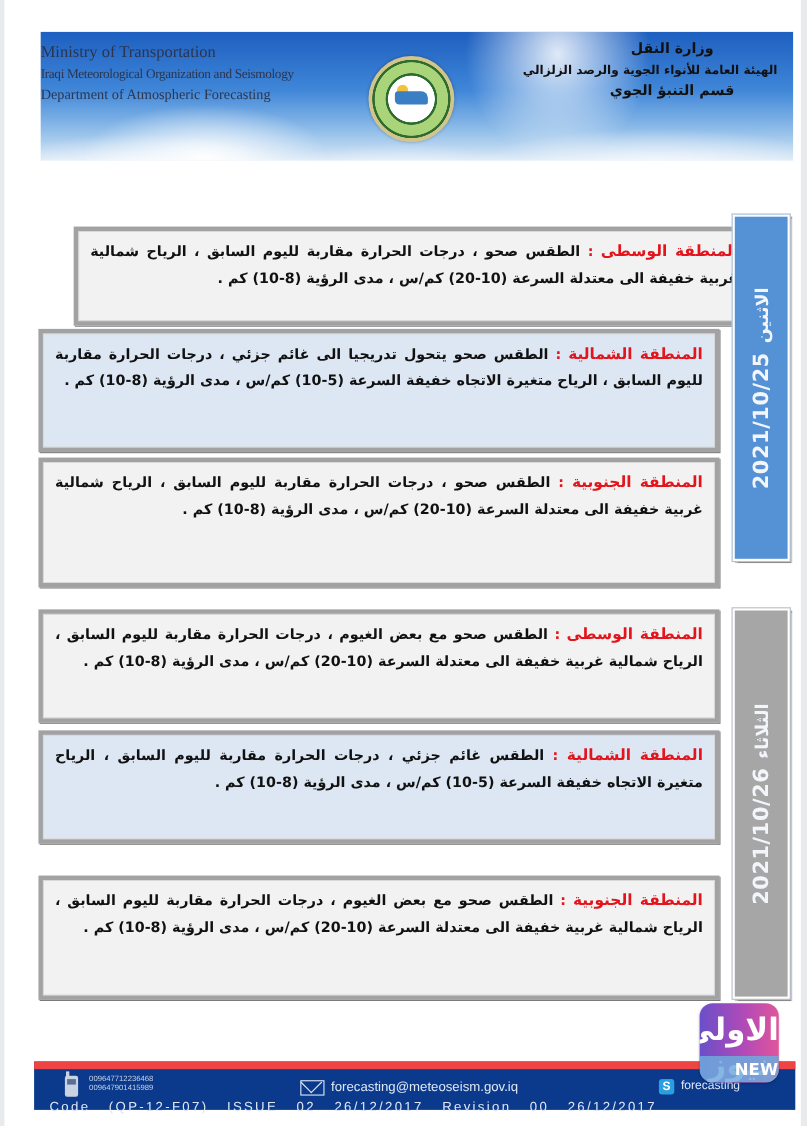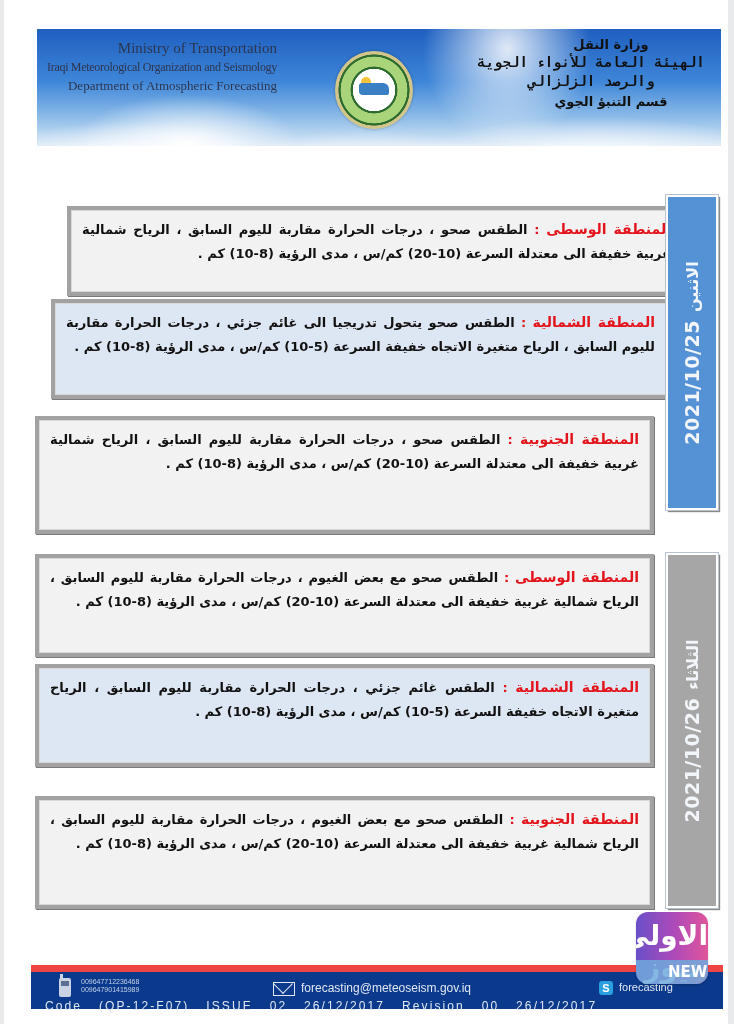--- a/index.html
+++ b/index.html
@@ -15,21 +15,21 @@
     background:
       radial-gradient(ellipse 160px 70px at 150px 115px, rgba(255,255,255,0.95), rgba(255,255,255,0) 70%),
       radial-gradient(ellipse 220px 60px at 90px 135px, rgba(255,255,255,0.95), rgba(255,255,255,0) 70%),
       radial-gradient(ellipse 200px 55px at 330px 140px, rgba(255,255,255,0.9), rgba(255,255,255,0) 70%),
       radial-gradient(ellipse 260px 60px at 560px 130px, rgba(255,255,255,0.95), rgba(255,255,255,0) 70%),
       radial-gradient(ellipse 120px 140px at 470px 20px, rgba(255,255,255,0.85), rgba(255,255,255,0) 70%),
       linear-gradient(180deg, #1e5fc0 0%, #3f86d8 45%, #8cbbe8 75%, #d9e8f6 100%);
     overflow: hidden;
   }
   .banner-en {
-    position: absolute; left: 0; top: 10px; width: 240px; text-align: right;
+    position: absolute; left: 0; top: 10px; width: 240px; text-align: left;
     font-family: "Liberation Serif", serif; color: #2b3550;
   }
   .banner-en .l1 { font-size: 15px; line-height: 19px; }
   .banner-en .l2 { font-size: 12px; line-height: 18px; letter-spacing: -0.3px; }
   .banner-en .l3 { font-size: 13px; line-height: 19px; }
   .logo {
     position: absolute; left: 298px; top: 22px; width: 78px; height: 78px;
     border-radius: 50%;
     background: radial-gradient(circle, #ffffff 0 38%, #2e6b2f 39% 42%, #a9d47a 43% 60%, #2e6b2f 61% 64%, #d2c58a 65% 100%);
     box-shadow: 0 0 3px rgba(0,0,0,0.3);
@@ -40,21 +40,21 @@
   }
   .logo-sun {
     position: absolute; left: 26px; top: 26px; width: 10px; height: 8px;
     background: #f4c23a; border-radius: 10px 10px 0 0;
   }
   .banner-ar {
     position: absolute; right: 10px; top: 6px; width: 240px; text-align: center;
     direction: rtl; color: #111; font-weight: bold;
   }
   .banner-ar .a1 { font-size: 13px; line-height: 19px; padding-left: 40px; }
-  .banner-ar .a2 { font-size: 14px; line-height: 19px; font-family: Liberation Mono, monospace; }
+  .banner-ar .a2 { font-size: 11px; line-height: 19px; }
   .banner-ar .a3 { font-size: 13px; line-height: 19px; padding-left: 40px; }
 
   
   .region {
     position: absolute; left: 31px; width: 619px;
     border: 4px solid #a2a2a2;
     box-shadow: inset 0 0 0 1px #d8d8d8, 1px 1px 0 #7a7a7a;
     direction: rtl; text-align: justify;
     padding: 7px 11px 0 11px;
     font-family: "DejaVu Sans", sans-serif;
@@ -170,21 +170,21 @@
       <div class="a2">الهيئة العامة للأنواء الجوية والرصد الزلزالي</div>
       <div class="a3">قسم التنبؤ الجوي</div>
     </div>
   </div>
 
   <div class="region white" style="top:206px;height:90px;margin-left:32px;">
     <span class="rname">المنطقة الوسطى</span>
     <span class="colon">:</span>
     <span>الطقس صحو ، درجات الحرارة مقاربة لليوم السابق ، الرياح شمالية غربية خفيفة الى معتدلة السرعة (10-20) كم/س ، مدى الرؤية (8-10) كم .</span>
   </div>
-  <div class="region blue" style="top:299px;height:100px;margin-left:16px;">
+  <div class="region blue" style="top:299px;height:112px;">
     <span class="rname">المنطقة الشمالية</span>
     <span class="colon">:</span>
     <span>الطقس صحو يتحول تدريجيا الى غائم جزئي ، درجات الحرارة مقاربة لليوم السابق ، الرياح متغيرة الاتجاه خفيفة السرعة (5-10) كم/س ، مدى الرؤية (8-10) كم .</span>
   </div>
   <div class="region white" style="top:416px;height:118px;">
     <span class="rname">المنطقة الجنوبية</span>
     <span class="colon">:</span>
     <span>الطقس صحو ، درجات الحرارة مقاربة لليوم السابق ، الرياح شمالية غربية خفيفة الى معتدلة السرعة (10-20) كم/س ، مدى الرؤية (8-10) كم .</span>
   </div>
 

